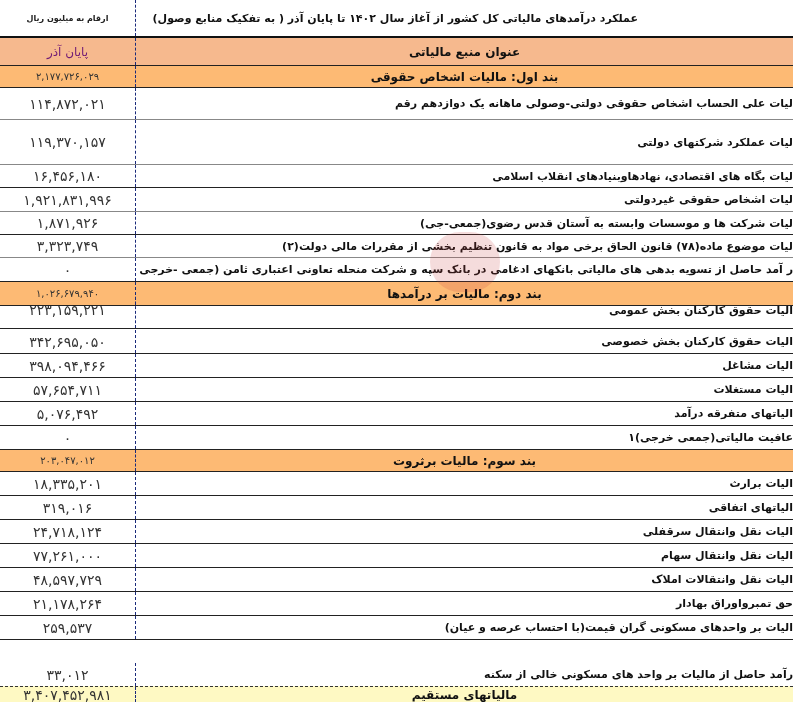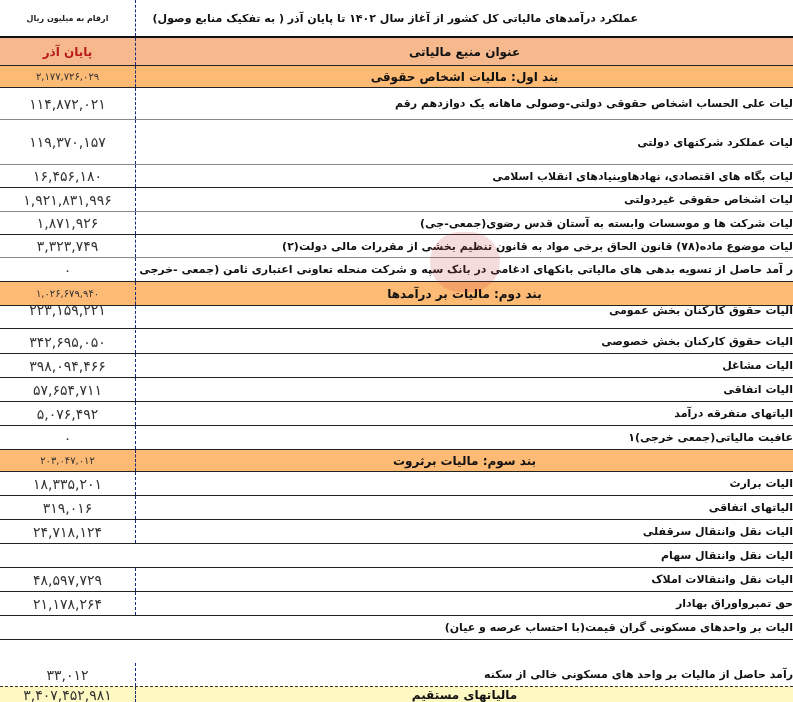--- a/index.html
+++ b/index.html
@@ -13,21 +13,21 @@
               font-size: 14px; color: #333; letter-spacing: 0.3px; border-right: 1px dashed #1a2a7a;
               box-sizing: border-box; height: 100%; direction: rtl; }
   .cell-title { flex: 1 1 auto; display: flex; align-items: center; justify-content: flex-start;
                 direction: rtl; font-size: 11px; font-weight: bold; padding-right: 0; overflow: hidden;
                 white-space: nowrap; height: 100%; box-sizing: border-box; }
   .cell-title span { display: inline-block; }
   .hdr { top: 0; height: 38px; border-bottom: 2px solid #111; }
   .hdr .cell-val { font-size: 8px; font-weight: bold; color: #222; }
   .hdr .cell-title { justify-content: flex-start; font-size: 11px; padding-left: 0; }
   .colhdr { background: #f6b98e; height: 28px; }
-  .colhdr .cell-val { font-size: 12px; font-weight: bold; color: #b91c1c; }
+  .colhdr .cell-val { font-size: 12px; font-weight: normal; color: #701a75; }
   .colhdr .cell-title { justify-content: center; font-size: 12px; }
   .section { background: #fdba74; }
   .section .cell-title { justify-content: center; font-size: 12px; }
   .section .cell-val { font-size: 10px; }
   .total { background: #fef9c3; border-top: 1px dashed #333; border-bottom: none; }
   .total .cell-title { justify-content: center; font-size: 12px; }
   .watermark { position: absolute; left: 430px; top: 232px; width: 70px; height: 60px; border-radius: 35px;
                background: rgba(200,60,60,0.18); pointer-events: none; }
 </style>
 </head>
@@ -91,21 +91,21 @@
   <div class="row" style="top:330px;height:24px">
     <div class="cell-val">۳۴۲,۶۹۵,۰۵۰</div>
     <div class="cell-title">الیات حقوق کارکنان بخش خصوصی</div>
   </div>
   <div class="row" style="top:354px;height:24px">
     <div class="cell-val">۳۹۸,۰۹۴,۴۶۶</div>
     <div class="cell-title">الیات مشاغل</div>
   </div>
   <div class="row" style="top:378px;height:24px">
     <div class="cell-val">۵۷,۶۵۴,۷۱۱</div>
-    <div class="cell-title">الیات اتفاقی</div>
+    <div class="cell-title">الیات مستغلات</div>
   </div>
   <div class="row" style="top:402px;height:24px">
     <div class="cell-val">۵,۰۷۶,۴۹۲</div>
     <div class="cell-title">الیاتهای متفرقه درآمد</div>
   </div>
   <div class="row" style="top:426px;height:24px">
     <div class="cell-val">۰</div>
     <div class="cell-title">عافیت مالیاتی(جمعی خرجی)۱</div>
   </div>
 
@@ -119,31 +119,33 @@
   </div>
   <div class="row" style="top:496px;height:24px">
     <div class="cell-val">۳۱۹,۰۱۶</div>
     <div class="cell-title">الیاتهای اتفاقی</div>
   </div>
   <div class="row" style="top:520px;height:24px">
     <div class="cell-val">۲۴,۷۱۸,۱۲۴</div>
     <div class="cell-title">الیات نقل وانتقال سرقفلی</div>
   </div>
   <div class="row" style="top:544px;height:24px">
+    <div class="cell-val">۷۷,۲۶۱,۰۰۰</div>
     <div class="cell-title">الیات نقل وانتقال سهام</div>
   </div>
   <div class="row" style="top:568px;height:24px">
     <div class="cell-val">۴۸,۵۹۷,۷۲۹</div>
     <div class="cell-title">الیات نقل وانتقالات املاک</div>
   </div>
   <div class="row" style="top:592px;height:24px">
     <div class="cell-val">۲۱,۱۷۸,۲۶۴</div>
     <div class="cell-title">حق تمبرواوراق بهادار</div>
   </div>
   <div class="row" style="top:616px;height:24px">
+    <div class="cell-val">۲۵۹,۵۳۷</div>
     <div class="cell-title">الیات بر واحدهای مسکونی گران قیمت(با احتساب عرصه و عیان)</div>
   </div>
   <div class="row" style="top:663px;height:23px;border-bottom:none">
     <div class="cell-val">۳۳,۰۱۲</div>
     <div class="cell-title">رآمد حاصل از مالیات بر واحد های مسکونی خالی از سکنه</div>
   </div>
 
   <div class="row total" style="top:686px;height:16px">
     <div class="cell-val">۳,۴۰۷,۴۵۲,۹۸۱</div>
     <div class="cell-title">مالیاتهای مستقیم</div>

